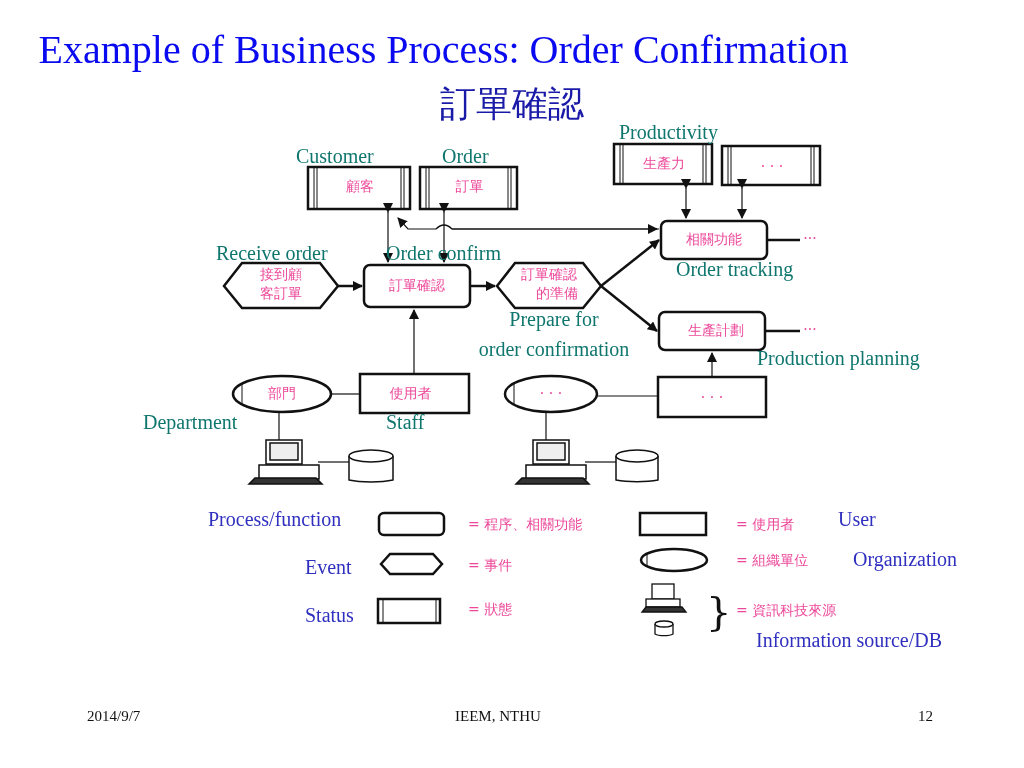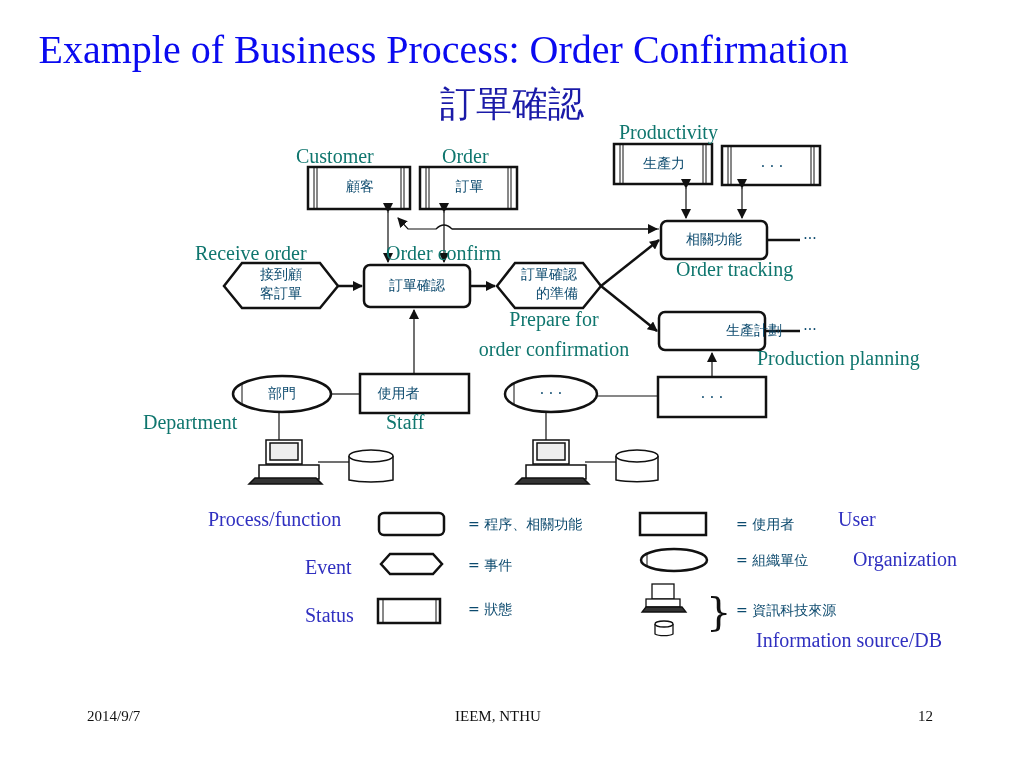--- a/index.html
+++ b/index.html
@@ -2,21 +2,21 @@
 <html><head>
 <meta charset="utf-8">
 <style>
   html, body { margin:0; padding:0; background:#ffffff; }
   body { width:1024px; height:768px; position:relative; overflow:hidden; font-family:"Liberation Serif", serif; }
   .title { position:absolute; left:0; width:887px; text-align:center; top:26px; font-size:40px; color:#0a0af0; line-height:48px; }
   .subtitle { position:absolute; left:0; width:1024px; text-align:center; top:84px; font-size:36px; color:#1a1aa8; line-height:40px; font-family:"DejaVu Serif", serif; }
   .lbl { position:absolute; color:#0f766e; font-size:20px; line-height:22px; white-space:nowrap; }
   .lbl.c { text-align:center; }
   .leg { position:absolute; color:#3030c0; font-size:20px; line-height:22px; white-space:nowrap; }
-  .cjk { position:absolute; font-family:"DejaVu Serif", serif; font-size:14px; color:#0c4a6e; white-space:nowrap; text-align:center; }
+  .cjk { position:absolute; font-family:"DejaVu Serif", serif; font-size:14px; color:#ec4899; white-space:nowrap; text-align:center; }
   svg#diagram { position:absolute; left:0; top:0; }
   .foot { position:absolute; top:708px; font-size:15px; color:#111; }
 </style>
 </head>
 <body>
 
 <div class="title">Example of Business Process: Order Confirmation</div>
 <div class="subtitle">訂單確認</div>
 
 <svg id="diagram" width="1024" height="768">
@@ -164,33 +164,33 @@
 <div class="cjk" style="left:624px;top:155px;width:80px;">生產力</div>
 <div class="cjk" style="left:732px;top:158px;width:80px;">· · ·</div>
 
 <div class="cjk" style="left:242px;top:266px;width:78px;">接到顧</div>
 <div class="cjk" style="left:242px;top:285px;width:78px;">客訂單</div>
 <div class="cjk" style="left:505px;top:266px;width:88px;">訂單確認</div>
 <div class="cjk" style="left:505px;top:285px;width:104px;">的準備</div>
 
 <div class="cjk" style="left:364px;top:277px;width:106px;">訂單確認</div>
 <div class="cjk" style="left:661px;top:231px;width:106px;">相關功能</div>
-<div class="cjk" style="left:659px;top:322px;width:114px;margin-left:38px;">生產計劃</div>
+<div class="cjk" style="left:659px;top:322px;width:114px;">生產計劃</div>
 <div class="cjk" style="left:800px;top:230px;width:20px;">···</div>
 <div class="cjk" style="left:800px;top:321px;width:20px;">···</div>
 
 <div class="cjk" style="left:242px;top:385px;width:80px;">部門</div>
 <div class="cjk" style="left:514px;top:385px;width:74px;">· · ·</div>
-<div class="cjk" style="left:344px;top:385px;width:109px;font-family:Liberation Serif, serif;">使用者</div>
+<div class="cjk" style="left:356px;top:385px;width:109px;font-family:Liberation Serif, serif;">使用者</div>
 <div class="cjk" style="left:658px;top:389px;width:108px;">· · ·</div>
 
 <div class="lbl" style="left:296px;top:145px;">Customer</div>
 <div class="lbl" style="left:442px;top:145px;">Order</div>
 <div class="lbl" style="left:619px;top:121px;">Productivity</div>
-<div class="lbl" style="left:195px;top:242px;">Receive order</div>
+<div class="lbl" style="left:216px;top:242px;">Receive order</div>
 <div class="lbl" style="left:386px;top:242px;">Order confirm</div>
 <div class="lbl" style="left:676px;top:258px;">Order tracking</div>
 <div class="lbl c" style="left:456px;top:308px;width:196px;">Prepare for</div>
 <div class="lbl c" style="left:456px;top:338px;width:196px;">order confirmation</div>
 <div class="lbl" style="left:757px;top:347px;">Production planning</div>
 <div class="lbl" style="left:143px;top:411px;">Department</div>
 <div class="lbl" style="left:386px;top:411px;">Staff</div>
 
 <div class="leg" style="left:208px;top:508px;">Process/function</div>
 <div class="cjk" style="left:468px;top:516px;text-align:left;">= 程序、相關功能</div>

